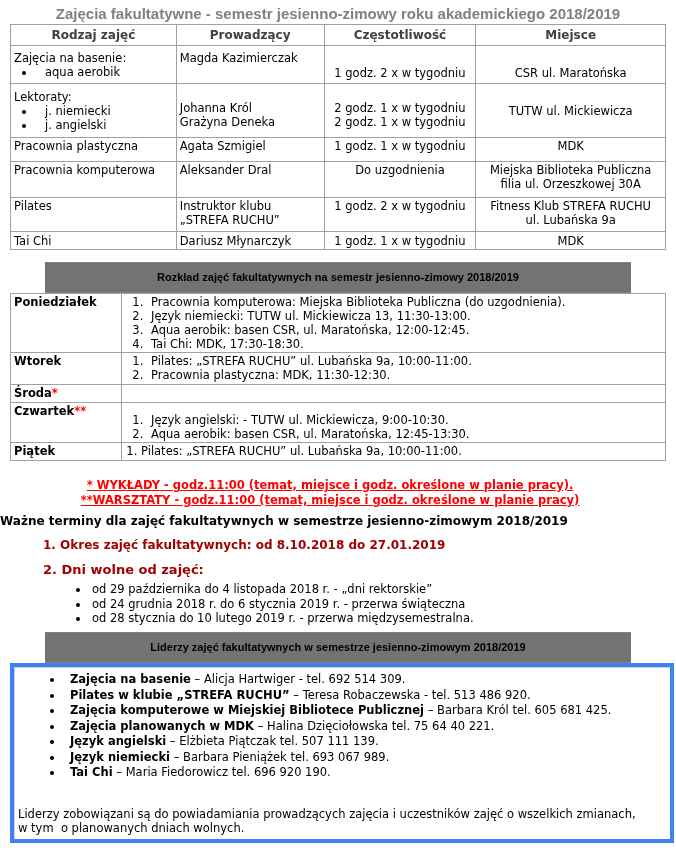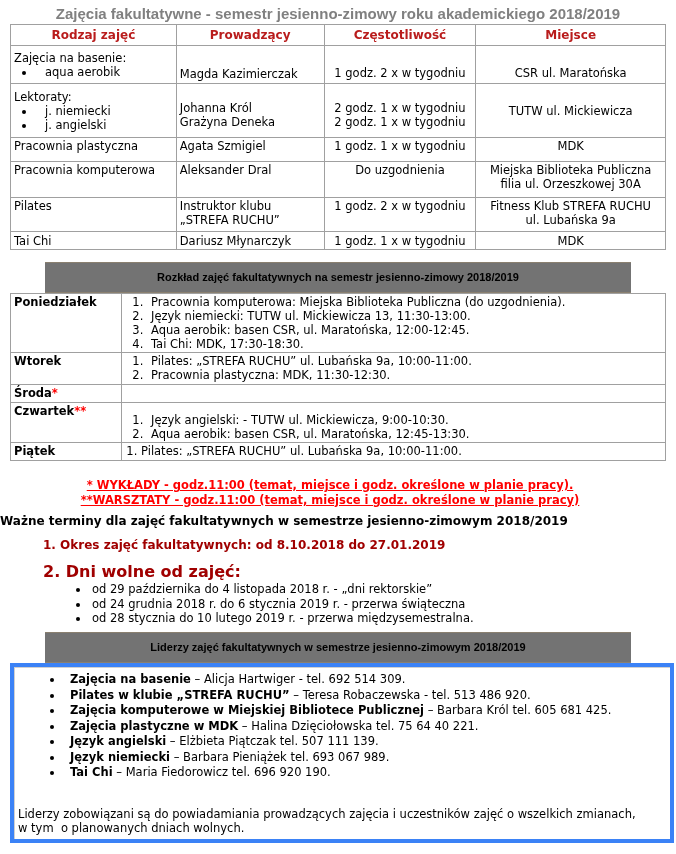--- a/index.html
+++ b/index.html
@@ -3,42 +3,42 @@
 <meta charset="utf-8">
 <style>
   html, body { margin:0; padding:0; background:#ffffff; }
   body { width:676px; height:854px; position:relative; overflow:hidden;
          font-family:"DejaVu Sans", sans-serif; font-size:11.5px; color:#000; }
   .title { position:absolute; left:0; top:5px; width:676px; text-align:center;
            font-family:"Liberation Sans", sans-serif; font-weight:bold; font-size:15px; color:#808080; }
   table { border-collapse:collapse; }
   .t1 { position:absolute; left:10px; top:24px; width:656px; }
   .t1 td, .t1 th { border:1px solid #a0a0a0; padding:1px 3px; vertical-align:middle; font-size:11.5px; line-height:14px; }
-  .t1 th { color:#b91c1c; font-weight:bold; text-align:center; height:18px; font-size:12px; }
+  .t1 th { color:#404040; font-weight:bold; text-align:center; height:18px; font-size:12px; }
   .t1 td.c { text-align:center; }
   .t1 td.l { text-align:left;margin-left:48px; }
   .t1 ul { margin:0; padding-left:22px; }
   .t1 li { list-style:disc; padding-left:9px; }
   .t1 .top { vertical-align:top; }
   .bar { position:absolute; left:45px; width:586px; background:#737373;
          border-top:1px solid #8a8070; border-bottom:1px solid #8a8070;
          text-align:center; font-family:"Liberation Sans", sans-serif; font-weight:bold; font-size:11px; }
   .bar1 { top:262px; height:29px; line-height:29px; }
   .bar2 { top:632px; height:29px; line-height:29px; }
   .t2 { position:absolute; left:10px; top:293px; width:656px; border:1px solid #808080; }
   .t2 td { border:1px solid #a0a0a0; padding:1px 3px; vertical-align:top; line-height:14px; font-size:11.5px; }
   .t2 td.day { width:104px; font-weight:bold; }
   .star { color:#ff0000; }
   .t2 ol { margin:0; padding-left:22px; }
   .t2 ol li { padding-left:4px; }
   .note { position:absolute; left:0; width:660px; text-align:center; color:#ff0000; font-weight:bold; font-size:11.5px;text-decoration:underline; }
   .n1 { top:478px; } .n2 { top:493px; }
   .imp { position:absolute; left:0; top:514px; width:676px; text-align:left; font-weight:bold; font-size:12px; }
   .r1 { position:absolute; left:43px; top:538px; color:#a00000; font-weight:bold; font-size:12px; }
-  .r2 { position:absolute; left:43px; top:562px; color:#a00000; font-weight:bold; font-size:16px; }
+  .r2 { position:absolute; left:43px; top:562px; color:#a00000; font-weight:bold; font-size:13px; }
   .free { position:absolute; left:60px; top:582px; margin:0; padding-left:30px; font-size:11.5px; line-height:14.5px; }
   .free li { padding-left:2px; }
   .box { position:absolute; left:10px; top:663px; width:648px; height:172px; border:4px solid #3b82f6;
          box-shadow: inset 1px 1px 0 #d0d0d0; padding:0 4px; }
   .leaders { margin:5px 0 0 0; padding-left:46px; font-size:11.5px; line-height:15.5px; }
   .leaders li { padding-left:6px; }
   .leaders b { font-weight:bold; }
   .foot { position:absolute; left:4px; top:140px; width:650px; font-size:11.5px; line-height:14px; }
 </style>
 </head>
@@ -60,21 +60,21 @@
     <th>Częstotliwość</th>
     <th>Miejsce</th>
   </tr>
   <tr style="height:38px">
     <td class="l">
       <div>Zajęcia na basenie:</div>
       <ul>
             <li>aqua aerobik</li>
           </ul>
     </td>
-    <td class="l" style="vertical-align:bottom;padding-bottom:2px">Magda Kazimierczak</td>
+    <td class="l" style="vertical-align:bottom;padding-bottom:18px">Magda Kazimierczak</td>
     <td class="c" style="vertical-align:bottom;padding-bottom:3px">1 godz. 2 x w tygodniu</td>
     <td class="c" style="vertical-align:bottom;padding-bottom:3px">CSR ul. Maratońska</td>
   </tr>
   <tr style="height:54px">
     <td class="l">
       <div>Lektoraty:</div>
       <ul>
         <li>j. niemiecki</li>
         <li>j. angielski</li>
       </ul>
@@ -185,21 +185,21 @@
   <li>od 28 stycznia do 10 lutego 2019 r. - przerwa międzysemestralna.</li>
 </ul>
 
 <div class="bar bar2">Liderzy zajęć fakultatywnych w semestrze jesienno-zimowym 2018/2019</div>
 
 <div class="box">
   <ul class="leaders">
     <li><b>Zajęcia na basenie</b><span> – Alicja Hartwiger - tel. 692 514 309.</span></li>
     <li><b>Pilates w klubie „STREFA RUCHU”</b><span> – Teresa Robaczewska - tel. 513 486 920.</span></li>
     <li><b>Zajęcia komputerowe w Miejskiej Bibliotece Publicznej</b><span> – Barbara Król tel. 605 681 425.</span></li>
-    <li><b>Zajęcia plastyczne w MDK</b><span> – Halina Dzięciołowska tel. 75 64 40 221.</span></li>
+    <li><b>Zajęcia planowanych w MDK</b><span> – Halina Dzięciołowska tel. 75 64 40 221.</span></li>
     <li><b>Język angielski</b><span> – Elżbieta Piątczak tel. 507 111 139.</span></li>
     <li><b>Język niemiecki</b><span> – Barbara Pieniążek tel. 693 067 989.</span></li>
     <li><b>Tai Chi</b><span> – Maria Fiedorowicz tel. 696 920 190.</span></li>
   </ul>
   <div class="foot">
     <div>Liderzy zobowiązani są do powiadamiania prowadzących zajęcia i uczestników zajęć o wszelkich zmianach,</div>
     <div style="white-space:pre">w tym  o planowanych dniach wolnych.</div>
   </div>
 </div>
 

